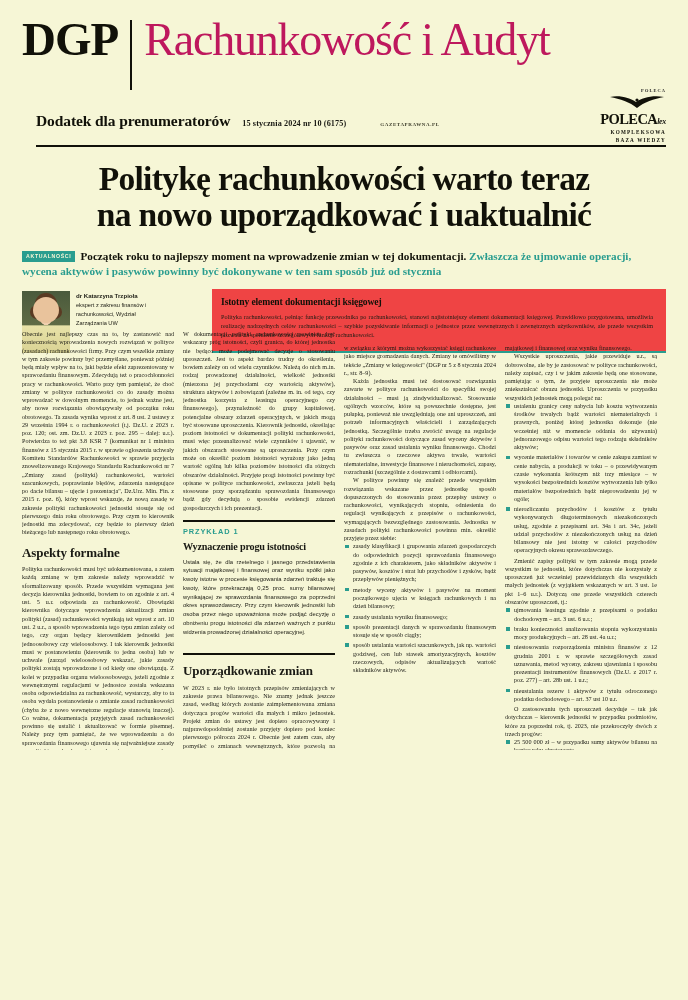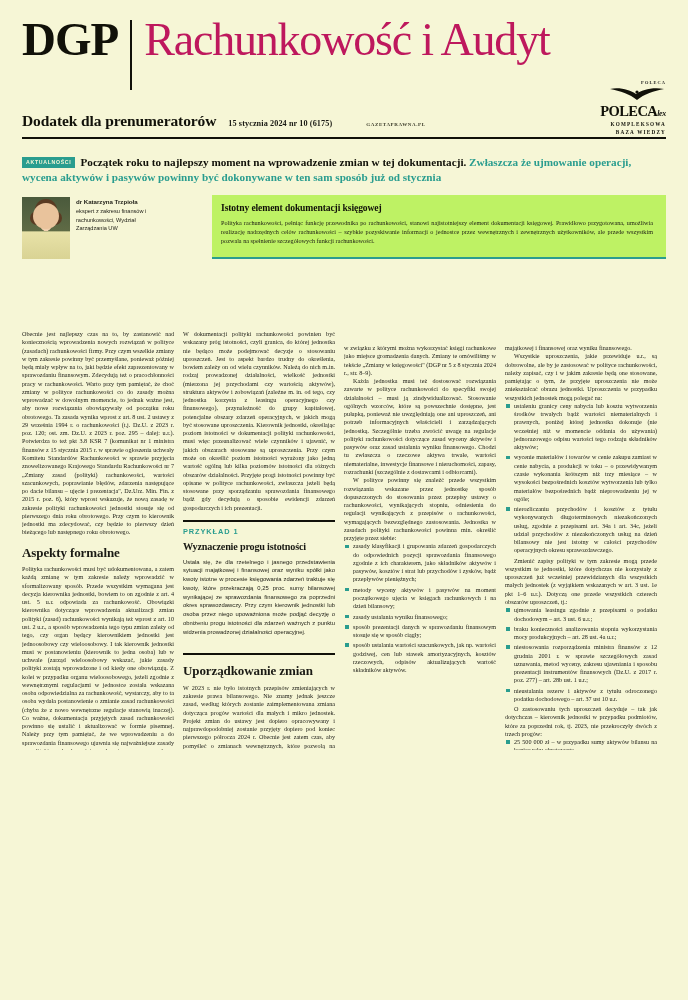--- a/index.html
+++ b/index.html
@@ -25,24 +25,24 @@
     margin:2px 12px 0 12px;height:70px;
   }
   .mast-title{
     font-family:"Liberation Serif", serif;
     font-weight:400;font-size:46px;line-height:0.95;letter-spacing:-1.2px;
     color:#be185d;white-space:nowrap;
   }
 
   .subbar{
     position:relative;
-    margin:6px 22px 0 22px;
+    margin:6px 22px 0 36px;
     display:flex;align-items:flex-end;
     border-bottom:2.5px solid #111109;
-    padding-bottom:7px;
+    padding-bottom:15px;
     height:34px;
   }
   .sub-left{font-size:15.5px;font-weight:700;letter-spacing:-0.1px;color:#111109;}
   .sub-date{font-size:8.2px;font-weight:700;margin-left:12px;margin-bottom:2px;letter-spacing:0.1px;}
   .sub-url{font-size:5px;font-weight:700;margin-left:34px;margin-bottom:3px;letter-spacing:0.6px;color:#3a3a28;}
 
   .infor{
     position:absolute;right:0;bottom:2px;text-align:right;width:110px;
   }
   .infor-poleca{font-size:4.4px;font-weight:700;letter-spacing:1.1px;color:#222;margin-bottom:1px;}
@@ -84,21 +84,21 @@
   .byline-photo:after{
     content:"";position:absolute;left:11px;top:6px;width:26px;height:26px;border-radius:50%;
     background:#e9c39c;
     box-shadow:0 -6px 0 -2px #5a3a22, -9px 2px 0 -6px #5a3a22, 9px 2px 0 -6px #5a3a22;
   }
   .byline-txt{font-family:"Liberation Sans", sans-serif;font-size:5.6px;line-height:1.55;color:#23231a;}
   .byline-name{font-weight:700;font-size:6.1px;display:block;margin-bottom:1px;}
 
   .greenbox{
     flex:1;margin-left:45px;
-    background:#bef264;border-bottom:2px solid #2a9d8f;
+    background:#ef4444;border-bottom:2px solid #2a9d8f;
     padding:7px 13px 8px 9px;box-sizing:border-box;
   }
   .greenbox h3{
     margin:0 0 5px 0;font-size:9.6px;font-weight:700;letter-spacing:-0.1px;color:#111109;
   }
   .greenbox p{margin:0;font-size:6.2px;line-height:1.48;text-align:justify;color:#1d1d14;}
 
   
   .cols{
     position:absolute;left:22px;top:330px;right:22px;bottom:18px;
@@ -164,20 +164,24 @@
         </svg>
       </div>
       <div>
         <span class="infor-logo">POLECA</span><span class="infor-lex">lex</span>
       </div>
       <div class="infor-kbw">KOMPLEKSOWA</div>
       <div class="infor-kbw">BAZA WIEDZY</div>
     </div>
   </div>
 
+  <div class="headline">
+    <div>Politykę rachunkowości warto teraz</div>
+    <div>na nowo uporządkować i uaktualnić</div>
+  </div>
 
   <div class="lead">
     <span class="badge">AKTUALNOŚCI</span><span>Początek roku to najlepszy moment na wprowadzenie zmian w tej dokumentacji.</span> <span class="lead-teal">Zwłaszcza że ujmowanie operacji, wycena aktywów i pasywów powinny być dokonywane w ten sam sposób już od stycznia</span>
   </div>
 
   <div class="topstrip">
     <div class="byline">
       <div class="byline-photo"></div>
       <div class="byline-txt">
         <span class="byline-name">dr Katarzyna Trzpioła</span>

